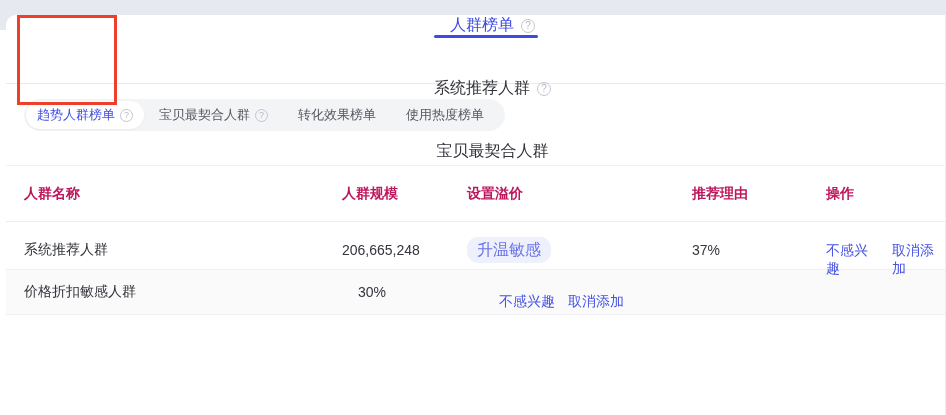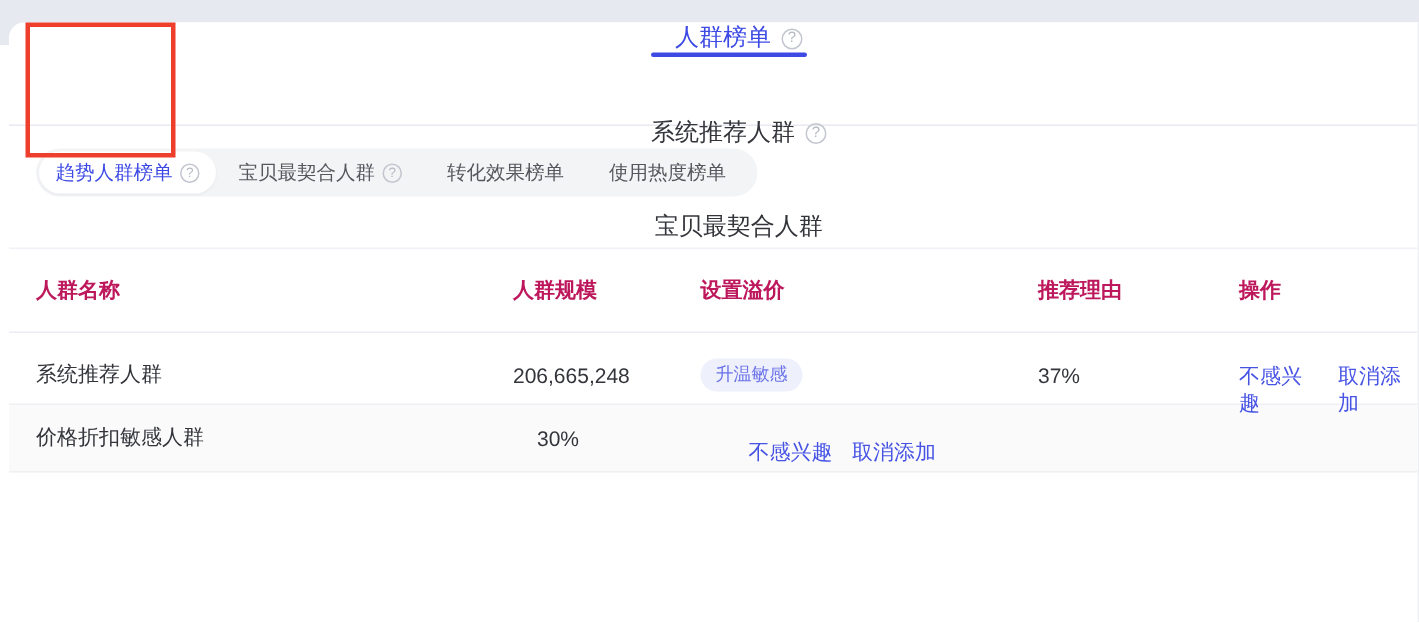--- a/index.html
+++ b/index.html
@@ -56,21 +56,21 @@
   .trow {
     display:grid;
     grid-template-columns:318px 125px 225px 134px auto;
     align-items:center; padding-left:18px;
   }
   .trow.head { height:56px; font-weight:bold; color:#be185d; border-bottom:1px solid #ecedf2; }
   .trow.body { height:48px; border-bottom:1px solid #eef0f4; color:#33353b; }
   .trow.body.alt { height:45px; background:#fafafb;gap:16px; }
   .badge {
     display:inline-block; background:var(--badge-bg,#eef0fc); color:var(--badge-text,#6a72e8);
-    font-size:12px; padding:3px 10px; border-radius:11px; line-height:1.3;
+    font-size:16px; padding:3px 10px; border-radius:11px; line-height:1.3;
   }
   .actions { display:flex; gap:13px;margin-top:20px; }
   .link { color:var(--link,#4653e3); cursor:pointer; text-decoration:none; }
   
   .red-box {
     position:absolute; left:17px; top:15px; width:100px; height:90px;
     border:3px solid var(--red,#ee3f2c); z-index:50; pointer-events:none;
   }
 </style>
 </head>

